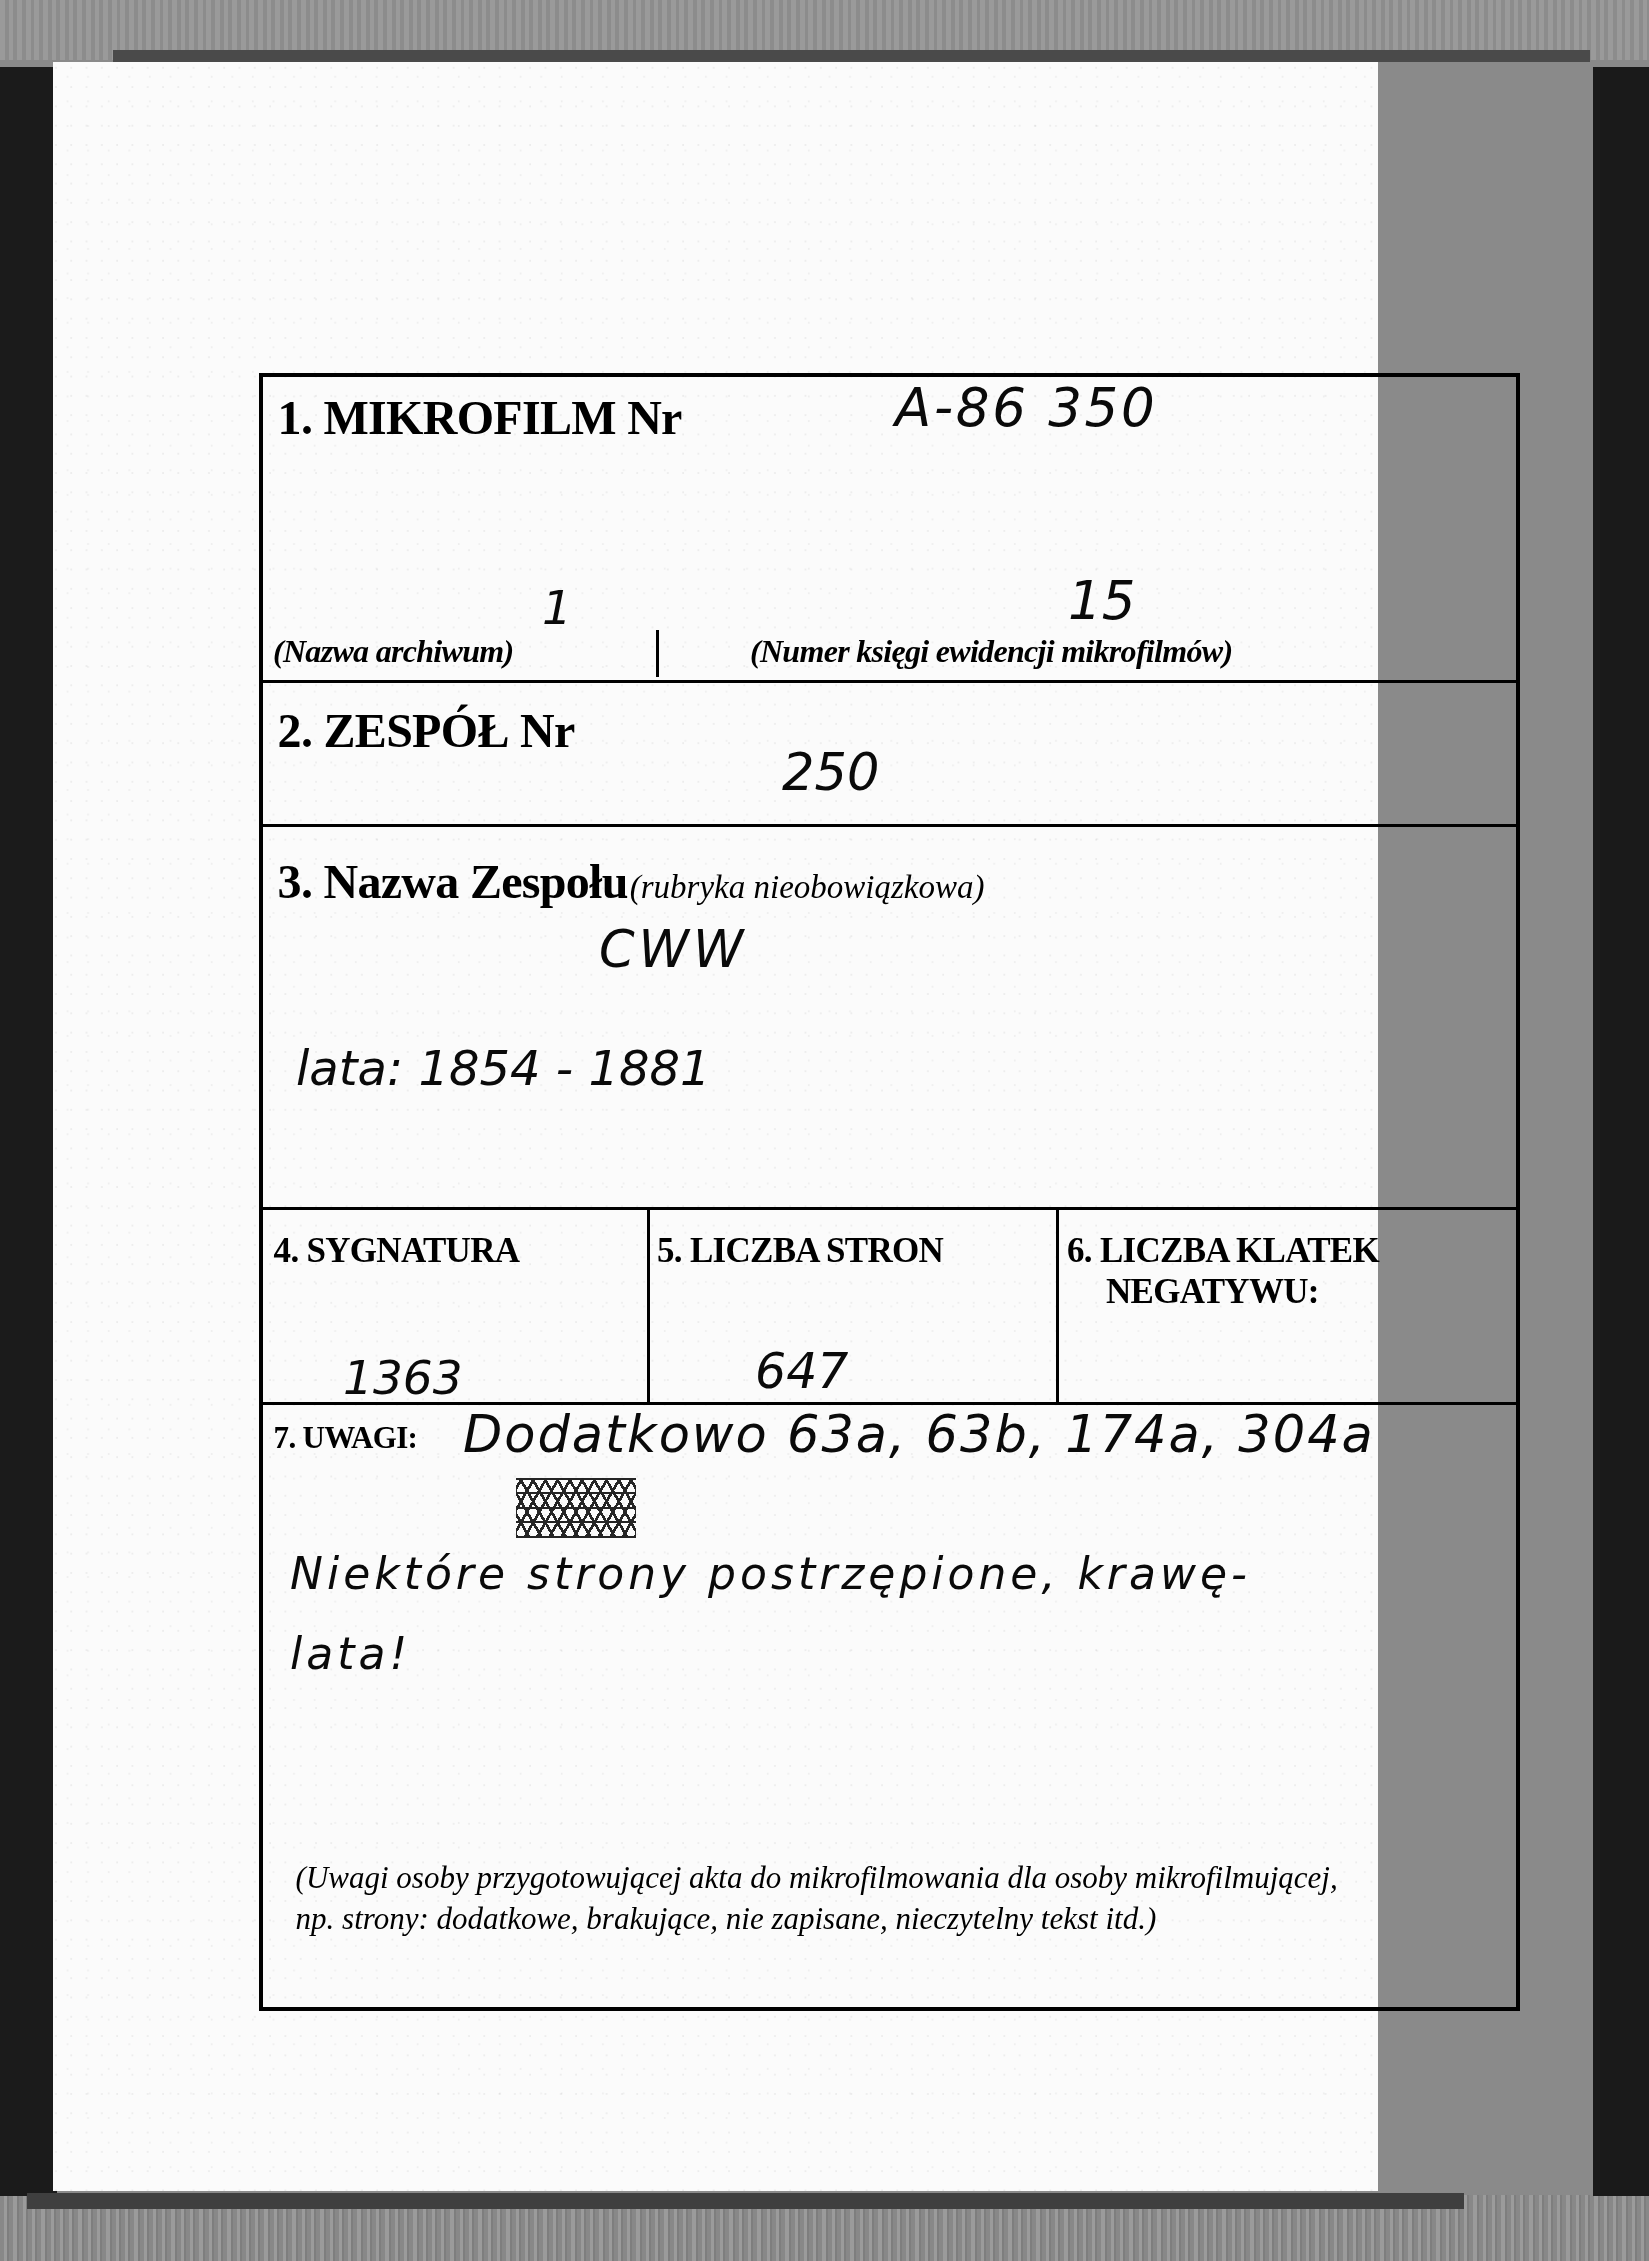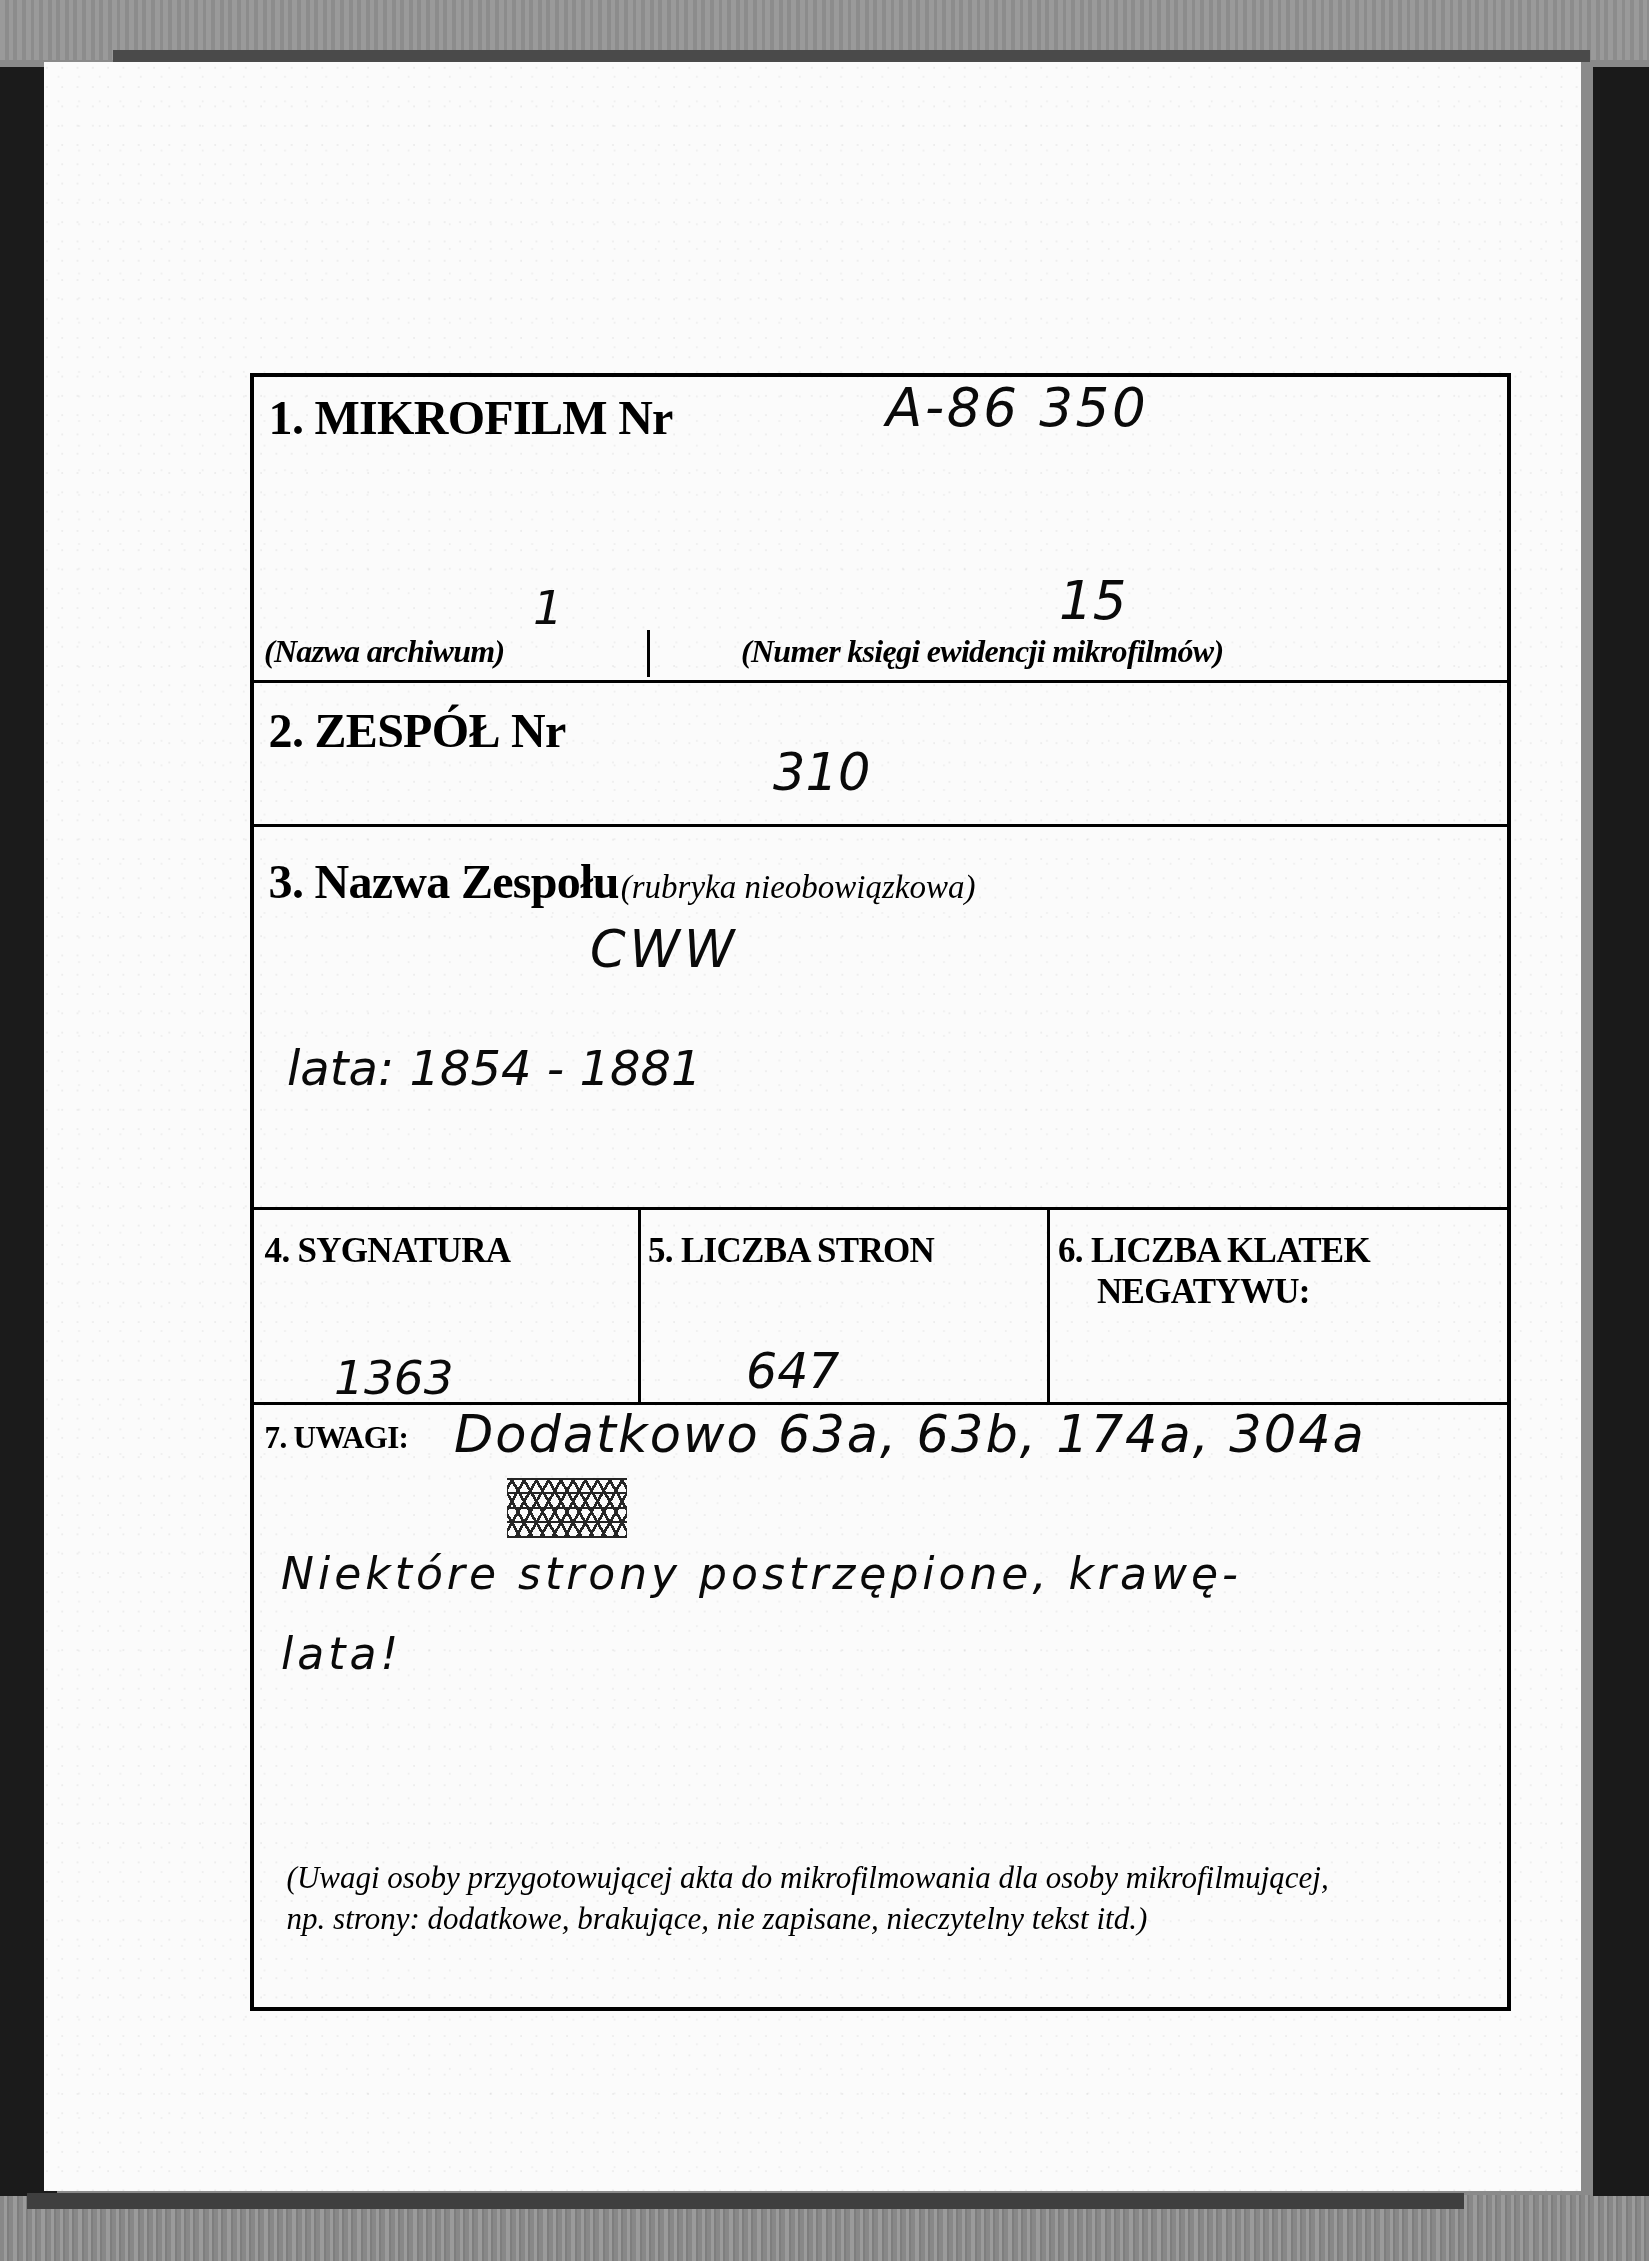--- a/index.html
+++ b/index.html
@@ -16,21 +16,21 @@
   .bg-bottom {
     position: absolute; left: 0; top: 2195px; width: 1650px; height: 66px;
     background: repeating-linear-gradient(90deg, #888 0 4px, #9b9b9b 4px 7.3px, #7e7e7e 7.3px 9.3px);
   }
   .frame-left { position: absolute; left: 0; top: 67px; width: 57px; height: 2129px; background: #1b1b1b; }
   .frame-right { position: absolute; left: 1593px; top: 67px; width: 57px; height: 2129px; background: #1a1a1a; }
   .shadow-top { position: absolute; left: 113px; top: 50px; width: 1477px; height: 12px; background: #4a4a4a; }
   .shadow-bottom { position: absolute; left: 27px; top: 2193px; width: 1437px; height: 16px; background: #3f3f3f; }
 
   .card {
-    position: absolute; left: 44px; top: 62px; width: 1537px; height: 2129px;
+    position: absolute; left: 53px; top: 62px; width: 1325px; height: 2129px;
     background: #fbfbfb;
     background-image:
       radial-gradient(circle at 20% 30%, rgba(0,0,0,0.06) 0.7px, transparent 1.3px),
       radial-gradient(circle at 70% 60%, rgba(0,0,0,0.05) 0.7px, transparent 1.3px);
     background-size: 15.3px 19.3px, 20.6px 24.6px;
   }
 
   .form {
     position: absolute; left: 206px; top: 311px; width: 1261px; height: 1638px;
     border: 4.7px solid #000; box-sizing: border-box;
@@ -104,21 +104,21 @@
       <div class="hand sec1-archive-num">1</div>
       <div class="hand sec1-book-num">15</div>
       <div class="sec1-archive-label italic-label">(Nazwa archiwum)</div>
       <div class="sec1-sep"></div>
       <div class="sec1-book-label italic-label">(Numer księgi ewidencji mikrofilmów)</div>
     </div>
     <div class="hline" style="top:303px;"></div>
 
     <div class="row" style="top:306px; height:143px;">
       <div class="sec2-title heading-lg">2. ZESPÓŁ Nr</div>
-      <div class="hand sec2-value">310</div>
+      <div class="hand sec2-value">250</div>
     </div>
     <div class="hline" style="top:447px;"></div>
 
     <div class="row" style="top:450px; height:379px;">
       <div class="sec3-title heading-lg">
         <span>3. Nazwa Zespołu</span><span class="sec3-sub">(rubryka nieobowiązkowa)</span>
       </div>
       <div class="hand sec3-name">CWW</div>
       <div class="hand sec3-years">lata: 1854 - 1881</div>
     </div>

